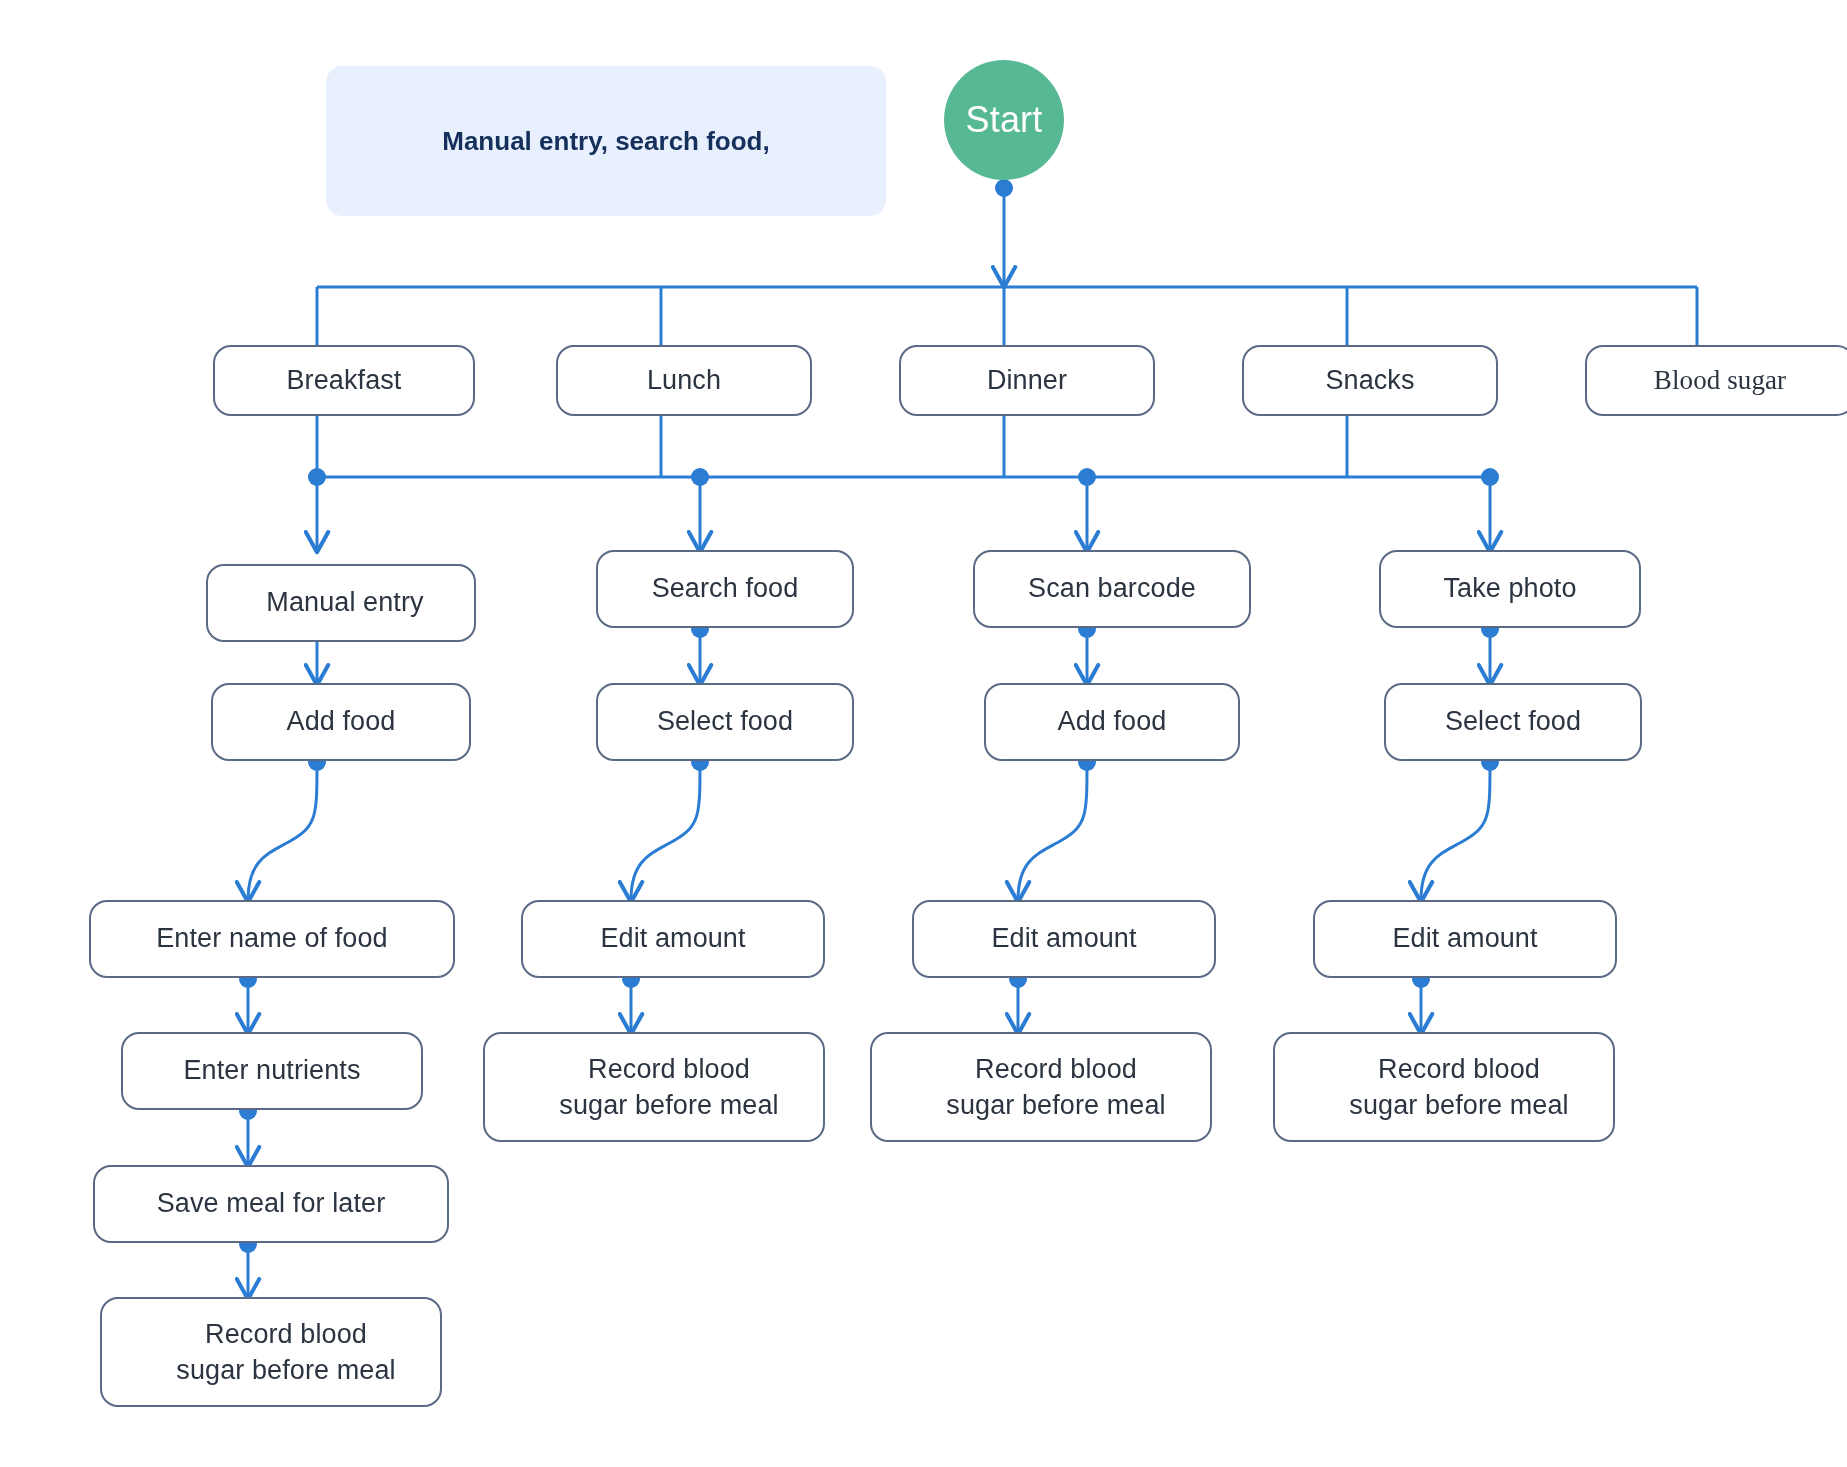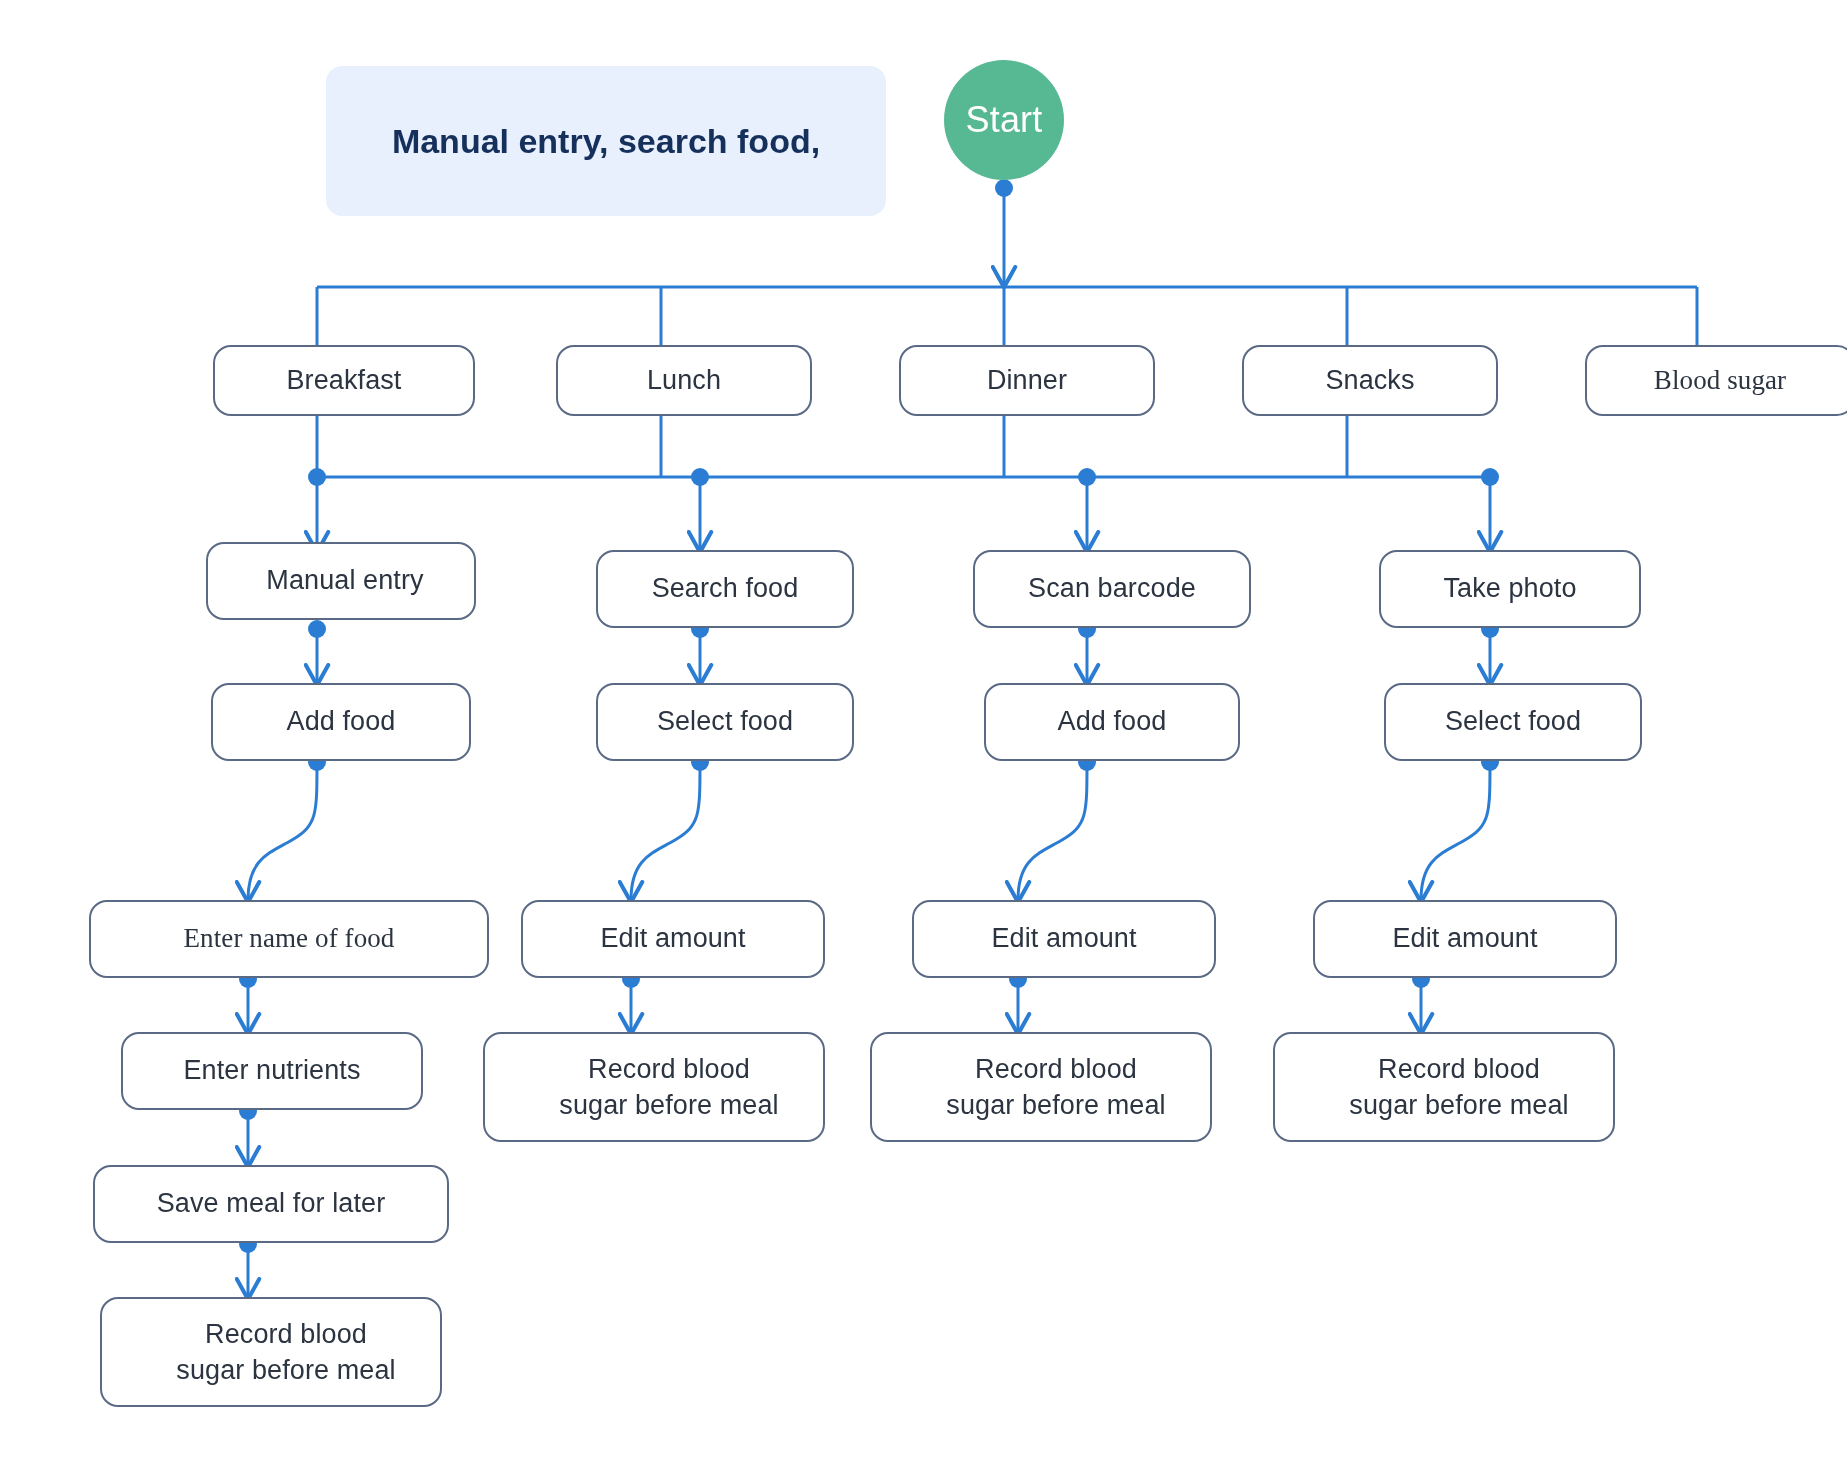--- a/index.html
+++ b/index.html
@@ -61,21 +61,21 @@
     font-size: 36px;
     font-weight: 400;
     letter-spacing: 0.2px;
   }
   .note-box {
     position: absolute;
     box-sizing: border-box;
     background: #e8f0fe;
     border-radius: 16px;
     color: #16305c;
-    font-size: 34px;
+    font-size: 26px;
     font-weight: 700;
     line-height: 1.42;
     display: flex;
     align-items: center;
     justify-content: center;
     text-align: center;
     padding: 0 18px;
   }
   .note-box .note-line { display: block; }
 </style>
@@ -181,21 +181,21 @@
   <div class="node" style="left:876px; top:345px; width:256px; height:71px;">
     <span>Dinner</span>
   </div>
   <div class="node" style="left:1219px; top:345px; width:256px; height:71px;">
     <span>Snacks</span>
   </div>
   <div class="node" style="left:1562px; top:345px; width:270px; height:71px;font-family:Liberation Serif, serif;">
     <span>Blood sugar</span>
   </div>
 
-  <div class="node" style="left:183px; top:542px; width:270px; height:78px;padding-left:18px;">
+  <div class="node" style="left:183px; top:564px; width:270px; height:78px;padding-left:18px;">
     <span>Manual entry</span>
   </div>
   <div class="node" style="left:573px; top:550px; width:258px; height:78px;">
     <span>Search food</span>
   </div>
   <div class="node" style="left:950px; top:550px; width:278px; height:78px;">
     <span>Scan barcode</span>
   </div>
   <div class="node" style="left:1356px; top:550px; width:262px; height:78px;">
     <span>Take photo</span>
@@ -207,21 +207,21 @@
   <div class="node" style="left:573px; top:683px; width:258px; height:78px;">
     <span>Select food</span>
   </div>
   <div class="node" style="left:961px; top:683px; width:256px; height:78px;">
     <span>Add food</span>
   </div>
   <div class="node" style="left:1361px; top:683px; width:258px; height:78px;">
     <span>Select food</span>
   </div>
 
-  <div class="node" style="left:66px; top:900px; width:400px; height:78px;font-family:Liberation Serif, serif;">
+  <div class="node" style="left:66px; top:900px; width:366px; height:78px;">
     <span>Enter name of food</span>
   </div>
   <div class="node" style="left:498px; top:900px; width:304px; height:78px;">
     <span>Edit amount</span>
   </div>
   <div class="node" style="left:889px; top:900px; width:304px; height:78px;">
     <span>Edit amount</span>
   </div>
   <div class="node" style="left:1290px; top:900px; width:304px; height:78px;">
     <span>Edit amount</span>

